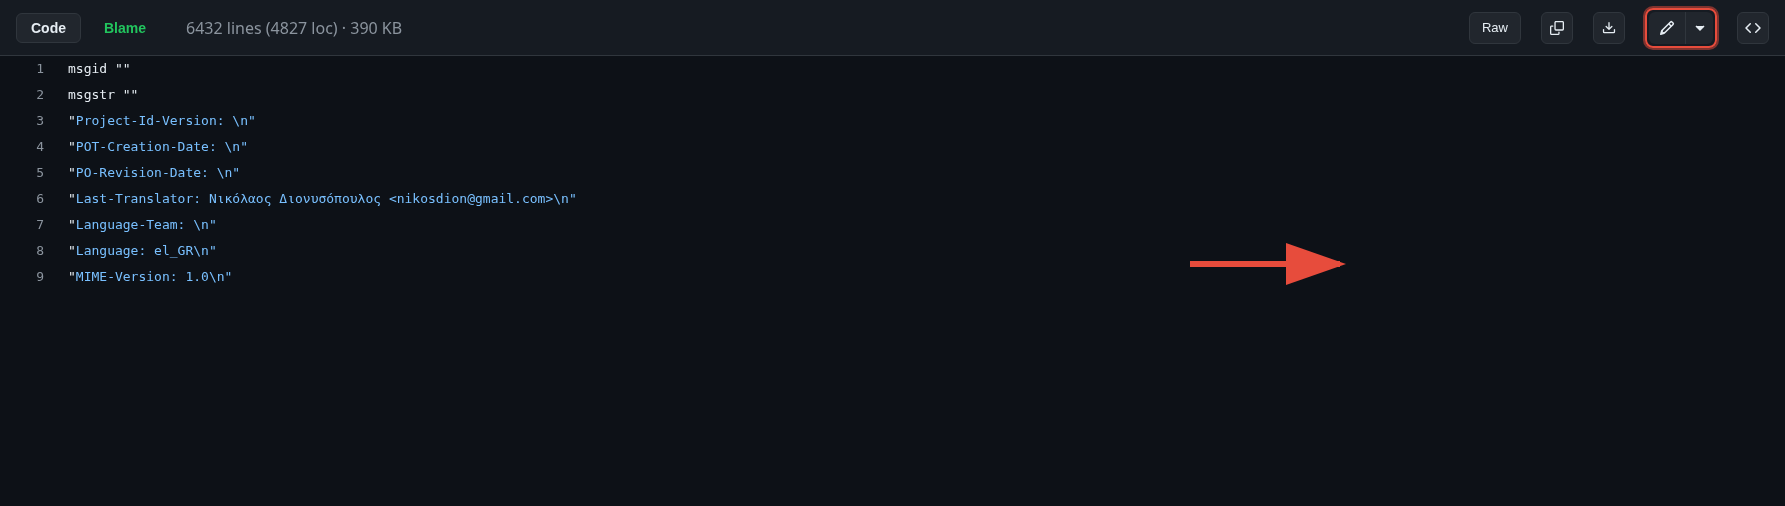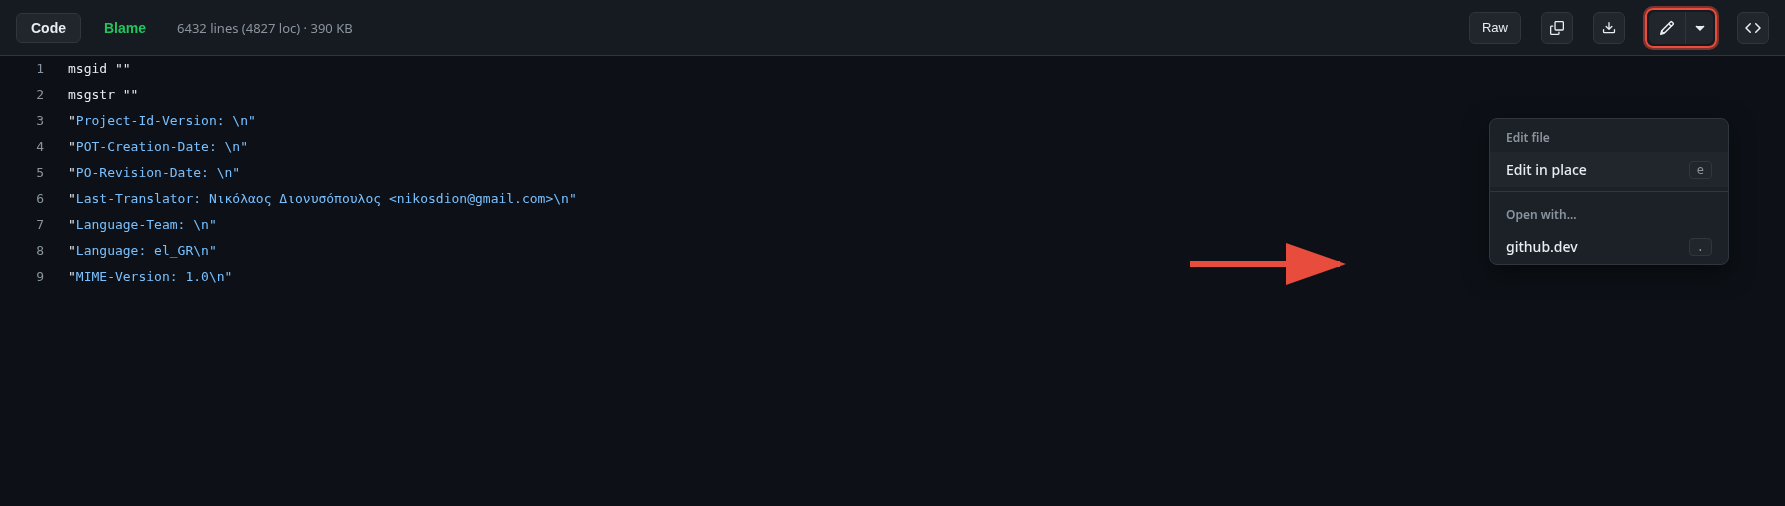--- a/index.html
+++ b/index.html
@@ -50,22 +50,22 @@
     }
 
     .tab-btn.inactive {
       color: #22c55e;
       background: transparent;
       border-color: transparent;
     }
 
     .file-info {
       color: #8b949e;
-      font-size: 13px;
-      margin-left: 8px;
+      font-size: 16px;
+      margin-left: 17px;
     }
 
     .toolbar-spacer {
       flex: 1;
     }
 
     .toolbar-actions {
       display: flex;
       align-items: center;
       gap: 20px;
@@ -346,33 +346,20 @@
             <td class="line-number">8</td>
             <td class="line-code"><span class="str-white">"</span><span class="str-blue">Language: el_GR\n"</span></td>
           </tr>
           <tr>
             <td class="line-number">9</td>
             <td class="line-code"><span class="str-white">"</span><span class="str-blue">MIME-Version: 1.0\n"</span></td>
           </tr>
         </tbody>
     </table>
 
-    <div class="dropdown-menu">
-      <div class="dropdown-section-label">Edit file</div>
-      <div class="dropdown-item highlighted">
-        <span>Edit in place</span>
-        <span class="dropdown-kbd">e</span>
-      </div>
-      <div class="dropdown-divider"></div>
-      <div class="dropdown-section-label">Open with...</div>
-      <div class="dropdown-item">
-        <span>github.dev</span>
-        <span class="dropdown-kbd">.</span>
-      </div>
-    </div>
 
     <div class="red-arrow">
       <svg width="200" height="60" viewBox="0 0 200 60">
         <defs>
           <marker id="arrowhead" markerWidth="10" markerHeight="7" refX="9" refY="3.5" orient="auto">
             <polygon points="0 0, 10 3.5, 0 7" fill="#e74c3c"></polygon>
           </marker>
         </defs>
         <path d="M 20 30 L 170 30" stroke="#e74c3c" stroke-width="6" fill="none" marker-end="url(#arrowhead)"></path>
       </svg>

